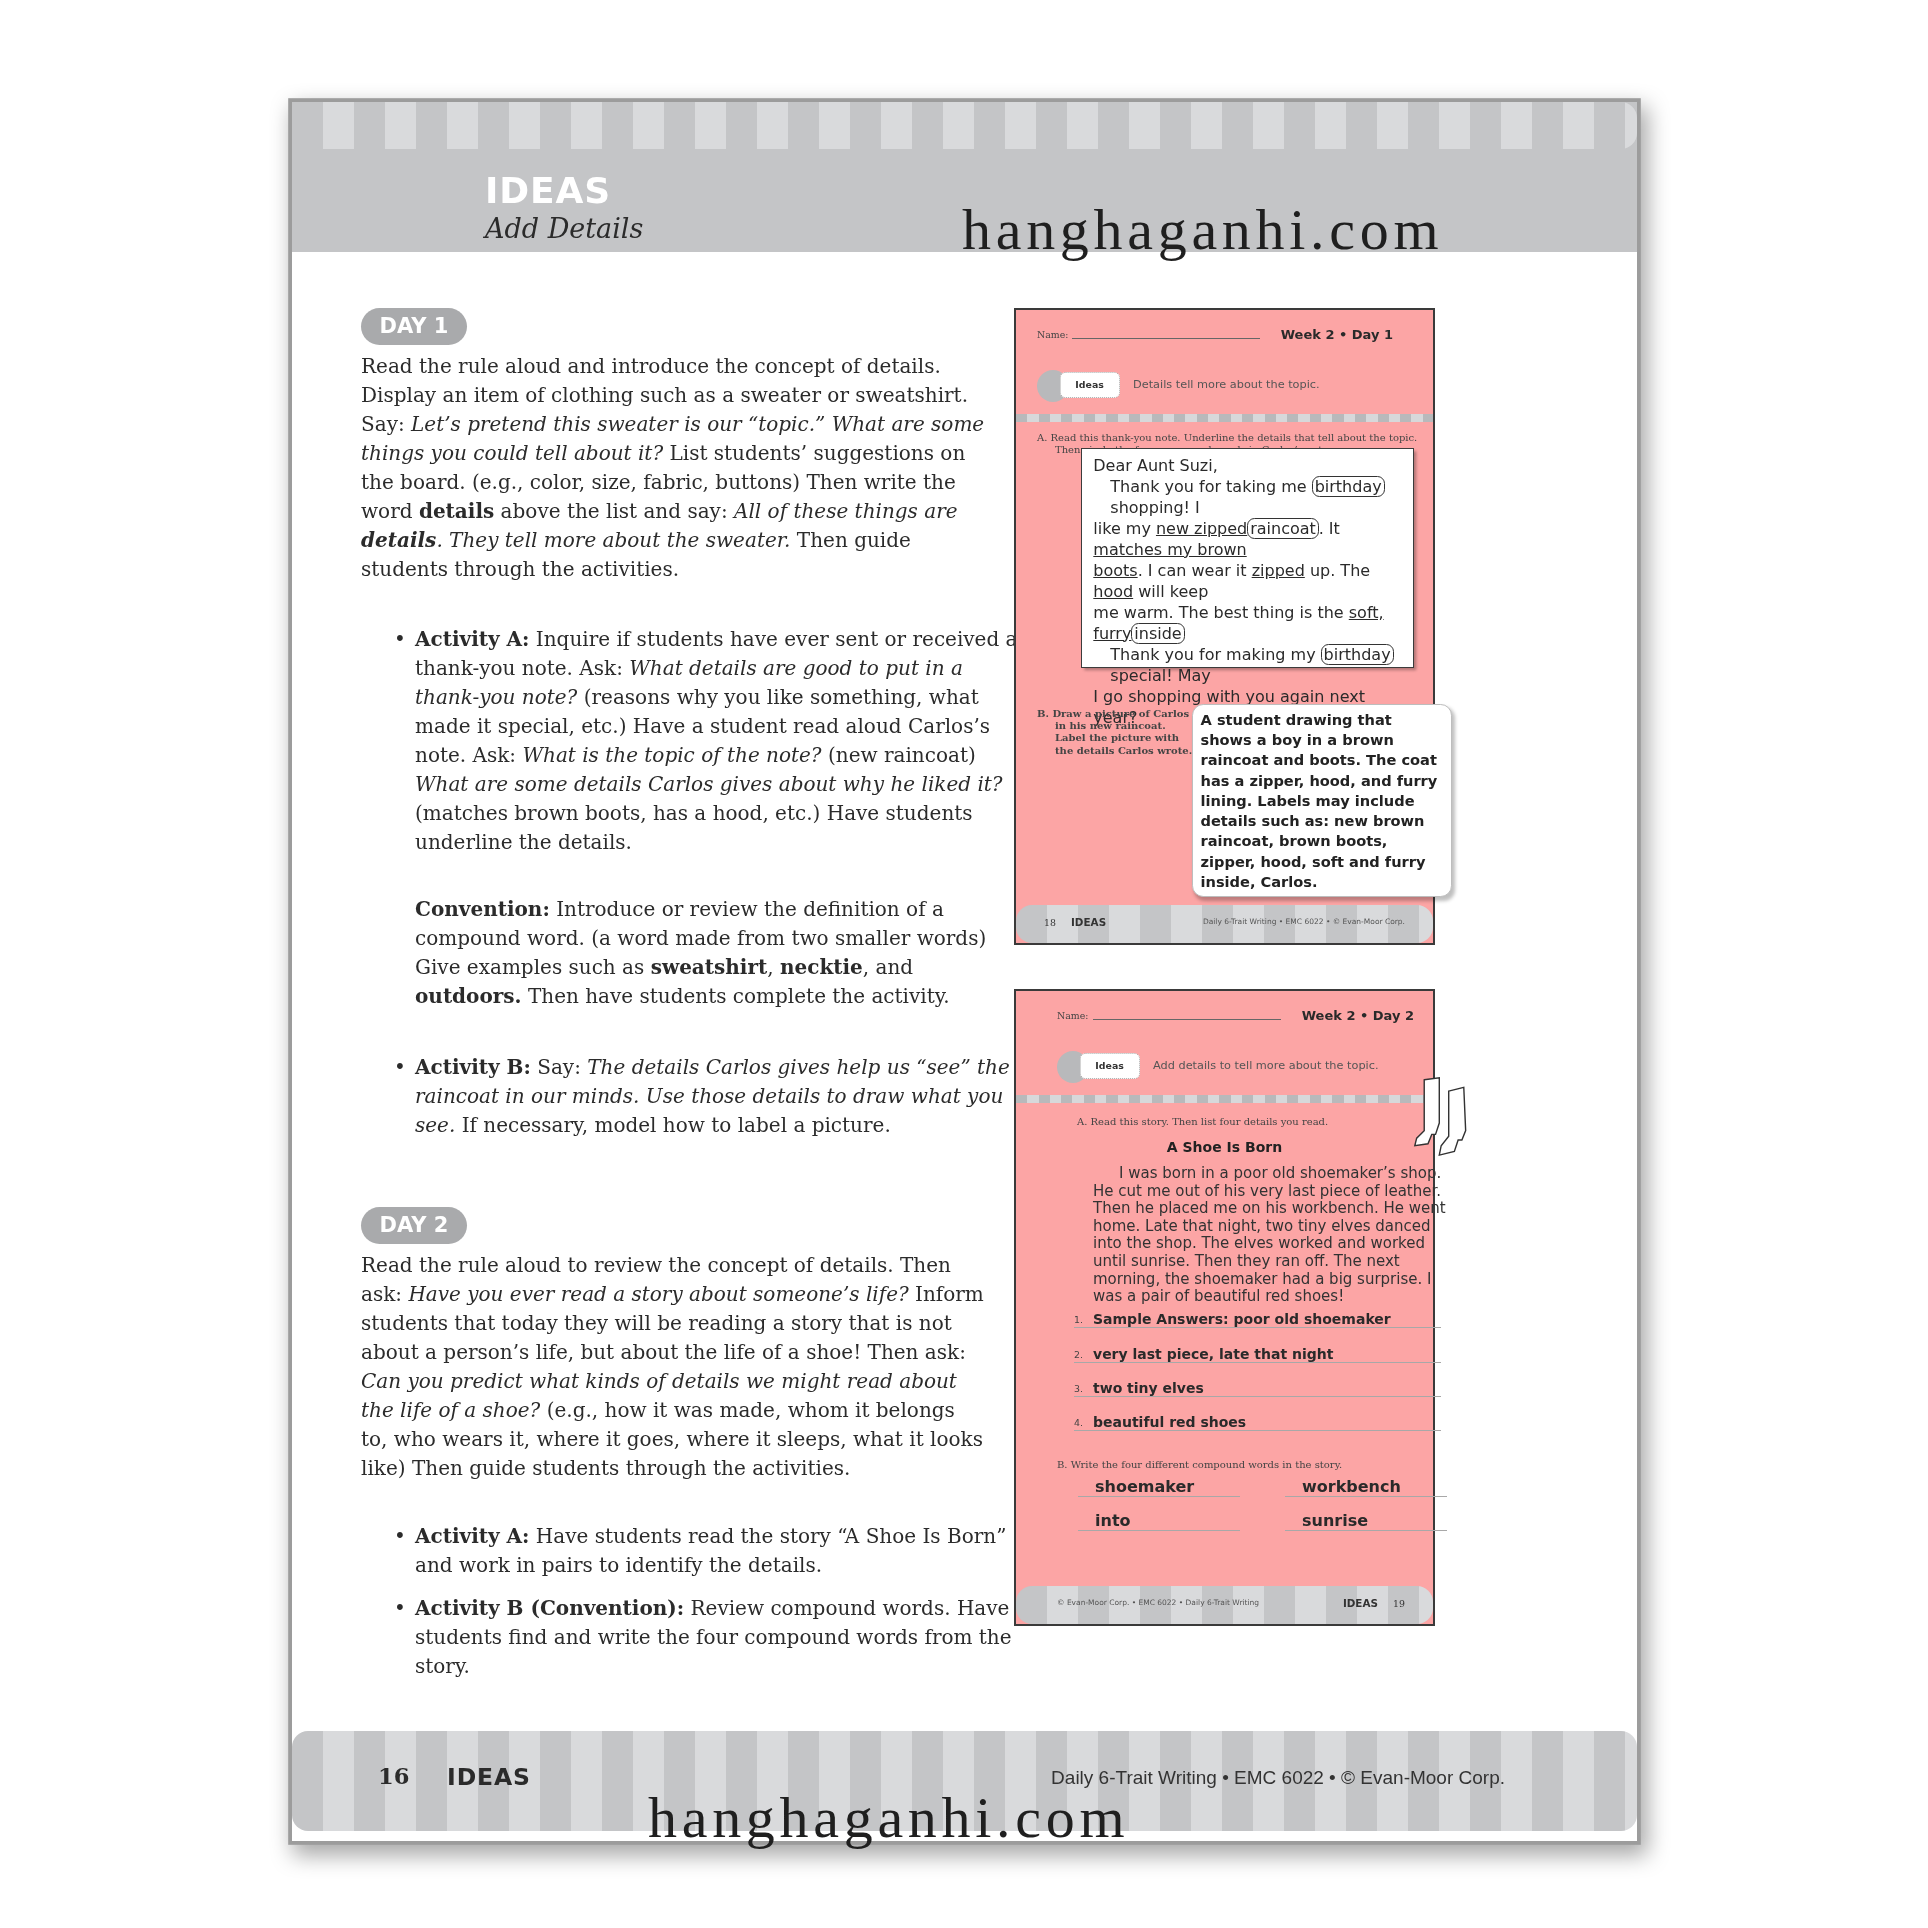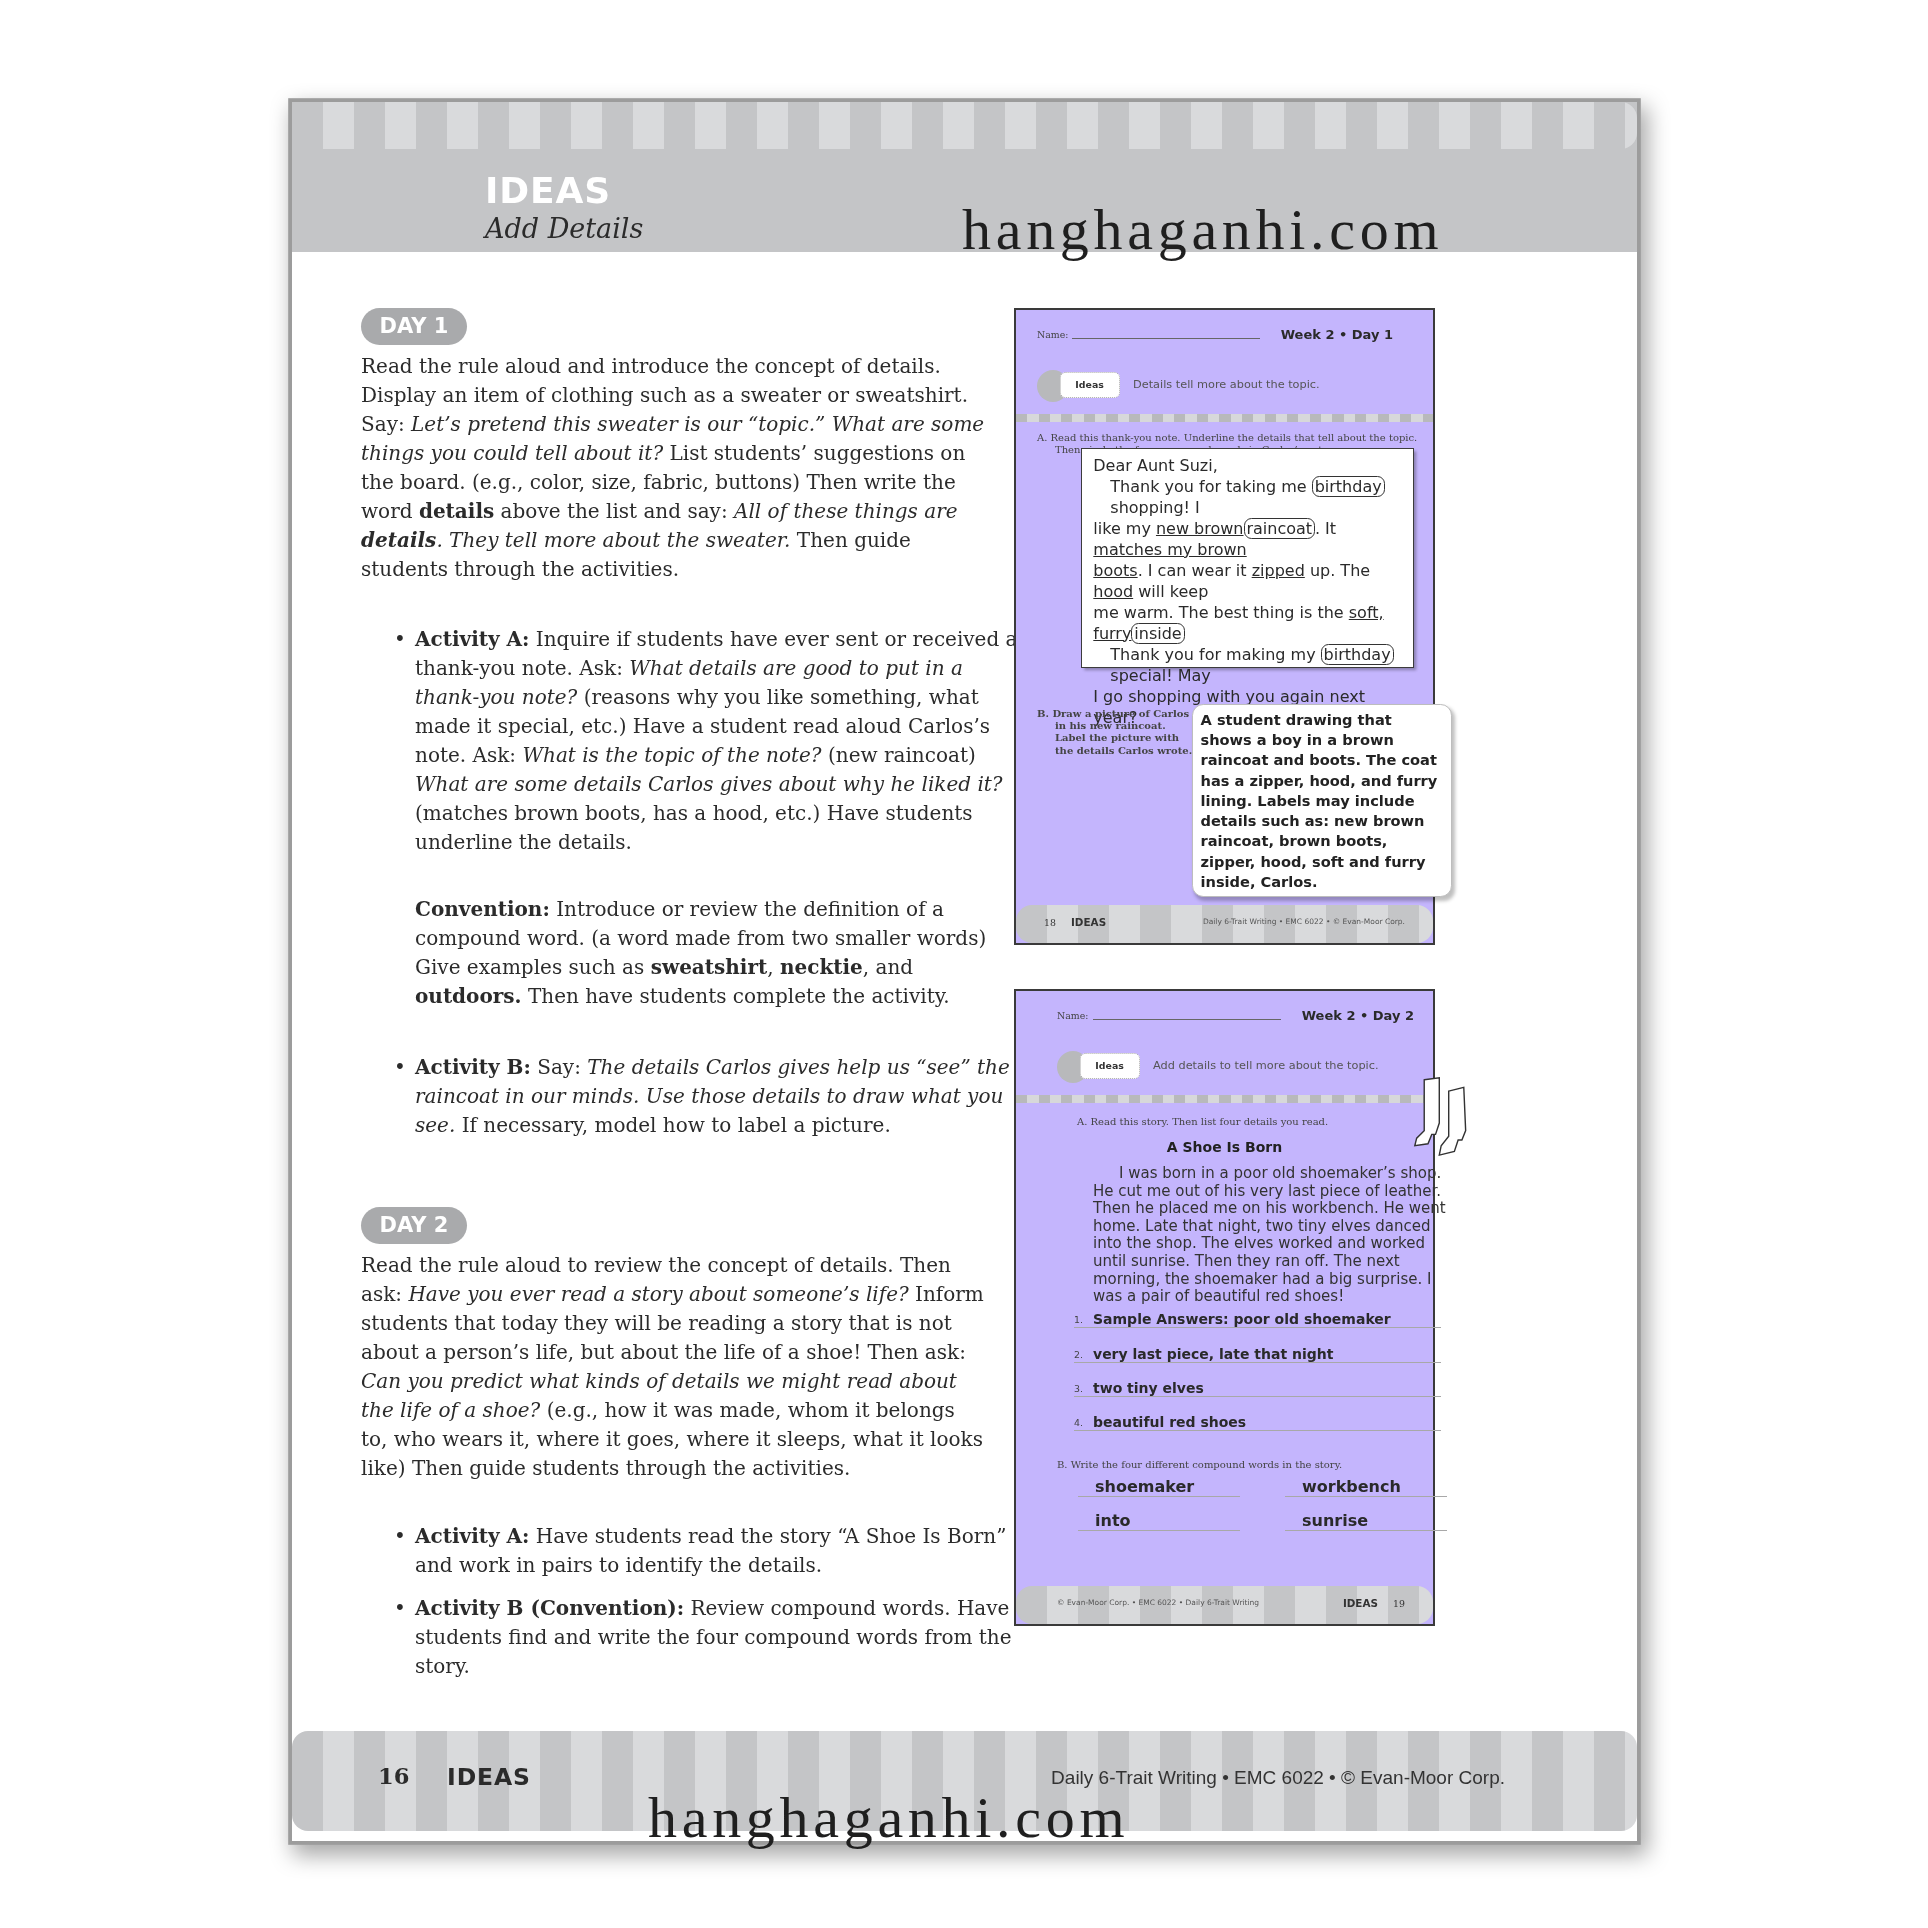--- a/index.html
+++ b/index.html
@@ -13,21 +13,21 @@
   .week-tab .num{display:block;font-family:"DejaVu Serif",serif;font-weight:bold;font-size:41px;color:#8e8f91;line-height:41px;}
   .hdr-title{position:absolute;left:193px;top:68px;font-family:"DejaVu Sans",sans-serif;font-weight:bold;font-size:36px;color:#ffffff;letter-spacing:0.9px;}
   .hdr-sub{position:absolute;left:193px;top:111px;font-family:"DejaVu Serif",serif;font-style:italic;font-size:27px;color:#2b2b2b;}
   .wm{position:absolute;font-family:Liberation Serif, serif;font-size:58px;color:#1f1f1f;letter-spacing:4.7px;}
   .day-pill{position:absolute;left:69px;width:106px;height:37px;border-radius:19px;background:#a9aaac;color:#fff;font-family:"DejaVu Sans",sans-serif;font-weight:bold;font-size:21px;line-height:37px;text-align:center;}
   .txt{position:absolute;left:69px;width:626px;font-family:"DejaVu Serif",serif;font-size:20px;line-height:29px;color:#2b2b2b;}
   .txt p{margin:0;}
   .txt i{font-style:italic;}
   .bul{position:absolute;left:102px;width:603px;font-family:"DejaVu Serif",serif;font-size:20px;line-height:29px;color:#2b2b2b;padding-left:21px;}
   .bul .dot{position:absolute;left:0;top:0;}
-  .ws{position:absolute;left:722px;width:421px;background:#c4b5fd;border:2.8px solid #3a3a3a;box-sizing:border-box;}
+  .ws{position:absolute;left:722px;width:421px;background:#fca5a5;border:2.8px solid #3a3a3a;box-sizing:border-box;}
   .ws .name{position:absolute;left:21px;top:19px;font-family:"DejaVu Serif",serif;font-size:9.4px;color:#444;}
   .ws .nameline{position:absolute;left:56px;top:28px;width:188px;border-bottom:0.9px solid #666;}
   .ws .wd{position:absolute;right:40px;top:17px;font-family:"DejaVu Sans",sans-serif;font-weight:bold;font-size:13px;color:#2a2a2a;}
   .ws .badge{position:absolute;left:21px;top:58px;width:89px;height:34px;}
   .ws .badge .circ{position:absolute;left:0;top:1.9px;width:32px;height:32px;border-radius:50%;background:#b8b9bb;}
   .ws .badge .box{position:absolute;left:22.6px;top:3.8px;width:58px;height:24.5px;border:1.9px dotted #aaa;border-radius:5.6px;background:#fff;font-family:"DejaVu Sans",sans-serif;font-weight:bold;font-size:9.4px;line-height:24.5px;text-align:center;color:#333;}
   .ws .rule{position:absolute;left:117px;top:68px;font-family:"DejaVu Sans",sans-serif;font-size:11.3px;color:#555;}
   .ws .dash{position:absolute;left:0;top:104px;width:100%;height:7.5px;background-image:repeating-linear-gradient(90deg,#b8b9bb 0,#b8b9bb 11.3px,#d7d8da 11.3px,#d7d8da 22.6px);}
   .ws .instr{position:absolute;left:21px;font-family:"DejaVu Serif",serif;font-size:10px;line-height:12.2px;color:#444;}
   .ws .foot{position:absolute;left:0;bottom:0;width:100%;height:38px;}
@@ -108,21 +108,21 @@
     </div>
     <span class="rule">Details tell more about the topic.</span>
     <div class="dash"></div>
     <div class="instr" style="top:122px;">
       <div>A.  Read this thank-you note. Underline the details that tell about the topic.</div>
       <div style="padding-left:18px;">Then circle the four compound words in Carlos’s note.</div>
     </div>
     <div class="note hand">
       <p>Dear Aunt Suzi,</p>
       <p class="ind"><span>Thank you for taking me </span><span class="c">birthday</span><span> shopping! I</span></p>
-      <p><span>like my </span><u>new brown</u><span class="c">raincoat</span><span>. It </span><u>matches my brown</u></p>
+      <p><span>like my </span><u>new zipped</u><span class="c">raincoat</span><span>. It </span><u>matches my brown</u></p>
       <p><u>boots</u><span>. I can wear it </span><u>zipped</u><span> up. The </span><u>hood</u><span> will keep</span></p>
       <p><span>me warm. The best thing is the </span><u>soft, furry</u><span class="c">inside</span></p>
       <p class="ind"><span>Thank you for making my </span><span class="c">birthday</span><span> special! May</span></p>
       <p><span>I go shopping with you again next year?</span></p>
       <p class="sig">Love,</p>
       <p class="sig">Carlos</p>
     </div>
     <div class="instr" style="top:398px;font-weight:bold;">
       <div>B.  Draw a picture of Carlos</div>
       <div style="padding-left:18px;">in his new raincoat.</div>

